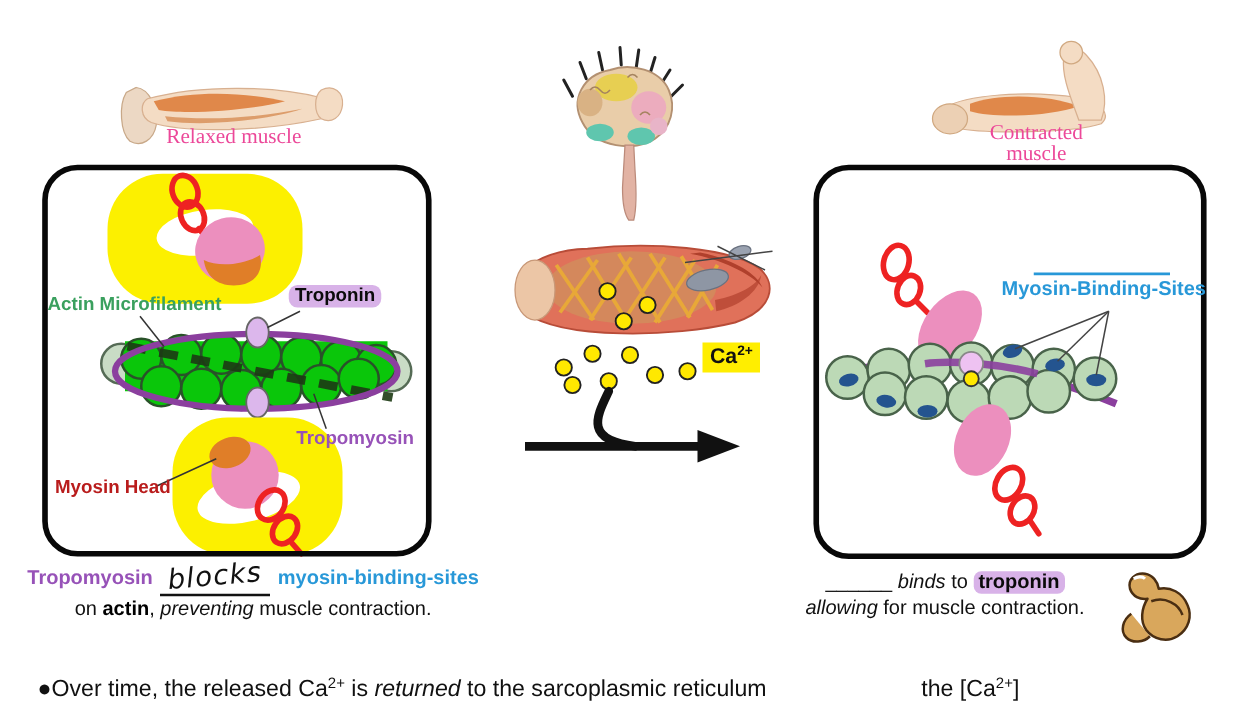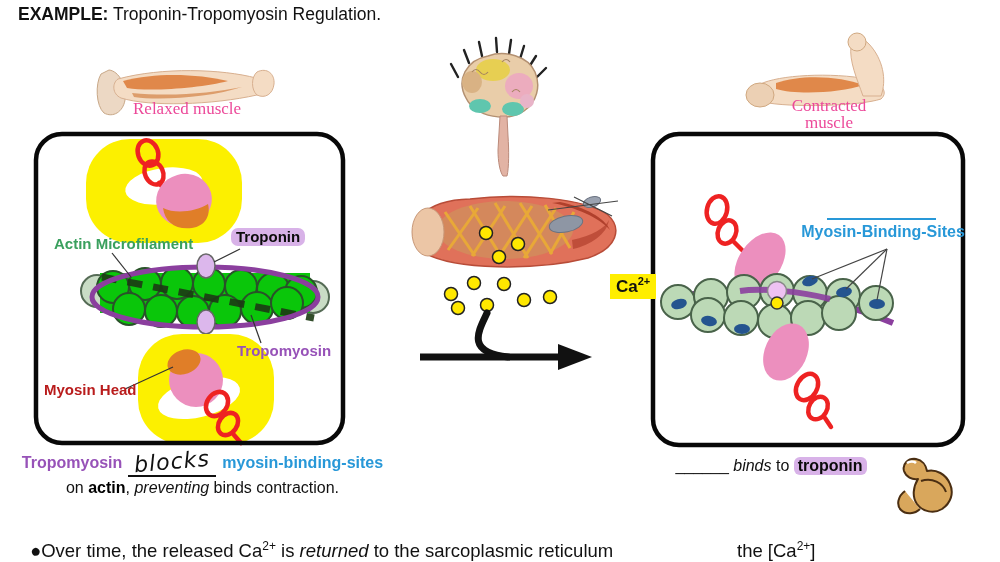--- a/index.html
+++ b/index.html
@@ -4,30 +4,30 @@
 <style>
   html,body{margin:0;padding:0;background:#fff;}
   .page{position:relative;width:1000px;height:562px;background:#fff;overflow:hidden;
         font-family:"Liberation Sans","DejaVu Sans",sans-serif;color:#111;}
   .art{position:absolute;left:0;top:0;z-index:1;}
   .txt{position:absolute;z-index:2;}
   .page-title{left:18px;top:4px;font-size:17.5px;}
   .page-title b{font-weight:bold;}
   .arm-label{font-size:17px;color:#ec4899;font-family:Liberation Serif, serif;}
   .lbl{position:absolute;z-index:2;font-weight:bold;font-size:15px;white-space:nowrap;}
-  .lbl-actin{left:38px;top:235px;color:#3aa05e;margin-left:16px;}
+  .lbl-actin{left:38px;top:235px;color:#3aa05e;}
   .lbl-troponin{left:231px;top:228px;color:#0b0b0b;background:#d8b2e8;padding:0 5px 1px 5px;border-radius:7px;}
   .lbl-tropomyosin{left:237px;top:342px;color:#9752b8;}
   .lbl-myosin{left:44px;top:381px;color:#b91c1c;}
   .lbl-binding{left:799px;top:223px;width:168px;text-align:center;color:#2898d8;font-size:16px;}
-  .ca-badge{left:562px;top:274px;background:#ffee00;font-weight:bold;font-size:17px;padding:1px 6px 2px 6px;margin-left:48px;}
+  .ca-badge{left:562px;top:274px;background:#ffee00;font-weight:bold;font-size:17px;padding:1px 6px 2px 6px;}
   .ca-badge sup{font-size:11px;font-weight:bold;}
   .cap{font-size:16px;line-height:21px;text-align:center;}
   .cap-left{left:10px;top:451px;width:385px;}
-  .cap-right{left:647px;top:455px;width:248px;}
+  .cap-right{left:632px;top:455px;width:248px;}
   .cap .line1{line-height:24px;}
   .purple{color:#9752b8;font-weight:bold;}
   .blue{color:#2898d8;font-weight:bold;}
   .green{color:#000000;font-weight:bold;}
   .hl-lav{background:#d8b2e8;font-weight:bold;padding:0 4px 1px 4px;border-radius:6px;color:#0b0b0b;}
   .blank-wrap{display:inline-block;width:88px;border-bottom:2.5px solid #111;text-align:center;margin:0 6px;vertical-align:baseline;}
   .hand{display:inline-block;font-family:"DejaVu Sans",sans-serif;font-style:italic;font-size:22px;line-height:18px;letter-spacing:1px;transform:rotate(-5deg) translateY(1px);}
   .bottom-note{left:18px;top:539px;font-size:18.5px;white-space:nowrap;margin-left:12px;}
   .bottom-frag{left:737px;top:539px;font-size:18.5px;white-space:nowrap;}
   sup{font-size:12px;}
@@ -215,43 +215,43 @@
   </g>
 
   <g>
     <path d="M905,491 C898,496 896,505 901,510 C906,515 915,514 920,509" fill="#d9a75c" stroke="#4a2e12" stroke-width="2"></path>
     <path d="M916,459 C908,458 902,464 904,471 C906,477 912,480 918,479 C913,487 912,497 917,504 C923,512 934,514 942,509 C951,503 954,493 950,484 C946,474 936,469 927,471 C926,465 922,460 916,459 Z" fill="#d9a75c" stroke="#4a2e12" stroke-width="2" stroke-linejoin="round"></path>
     <path d="M921,481 C932,477 943,483 946,492" fill="none" stroke="#4a2e12" stroke-width="2"></path>
     <path d="M907,463 C910,461 914,461 916,463" fill="none" stroke="#fff" stroke-width="2.5"></path>
   </g>
 </svg>
 
-  <div class="txt page-title"><b>EXAMPLE:</b><span> Troponin-Tropomyosin Regulation.</span></div>
 
   <div class="txt arm-label" style="left:133px;top:99px;">Relaxed muscle</div>
 
   <div class="txt arm-label" style="left:786px;top:97px;width:86px;text-align:center;line-height:17px;">
     <div>Contracted</div>
     <div>muscle</div>
   </div>
 
   <div class="lbl lbl-actin">Actin Microfilament</div>
   <div class="lbl lbl-troponin">Troponin</div>
   <div class="lbl lbl-tropomyosin">Tropomyosin</div>
   <div class="lbl lbl-myosin">Myosin Head</div>
   <div class="lbl lbl-binding">Myosin-Binding-Sites</div>
 
   <div class="txt ca-badge"><span>Ca</span><sup>2+</sup></div>
 
   <div class="txt cap cap-left">
     <div class="line1"><b class="purple">Tropomyosin</b><span class="blank-wrap"><span class="hand">blocks</span></span><b class="blue">myosin-binding-sites</b></div>
-    <div><span>on </span><b class="green">actin</b><span>, </span><i>preventing</i><span> binds contraction.</span></div>
+    <div><span>on </span><b class="green">actin</b><span>, </span><i>preventing</i><span> muscle contraction.</span></div>
   </div>
 
   <div class="txt cap cap-right">
     <div><span>______ </span><i>binds</i><span> to </span><span class="hl-lav">troponin</span></div>
+    <div><i>allowing</i><span> for muscle contraction.</span></div>
   </div>
 
   <div class="txt bottom-note"><span>●</span><span>Over time, the released Ca</span><sup>2+</sup><span> is </span><i>returned</i><span> to the sarcoplasmic reticulum</span></div>
 
   <div class="txt bottom-frag"><span>the [Ca</span><sup>2+</sup><span>]</span></div>
 
 </div>
 
 </body></html>

